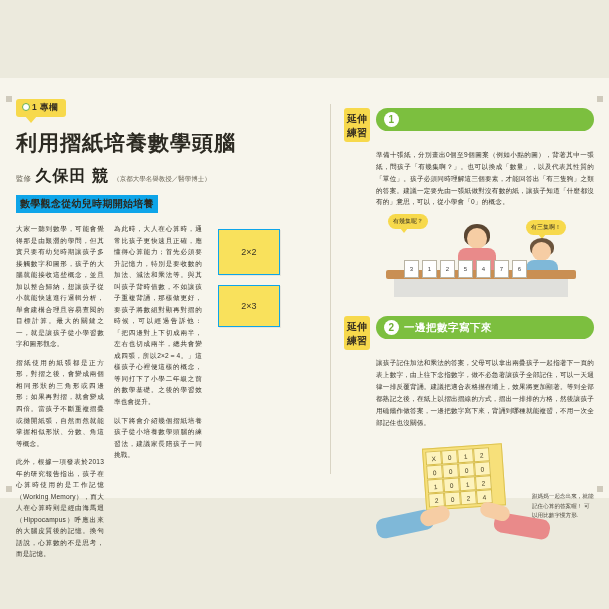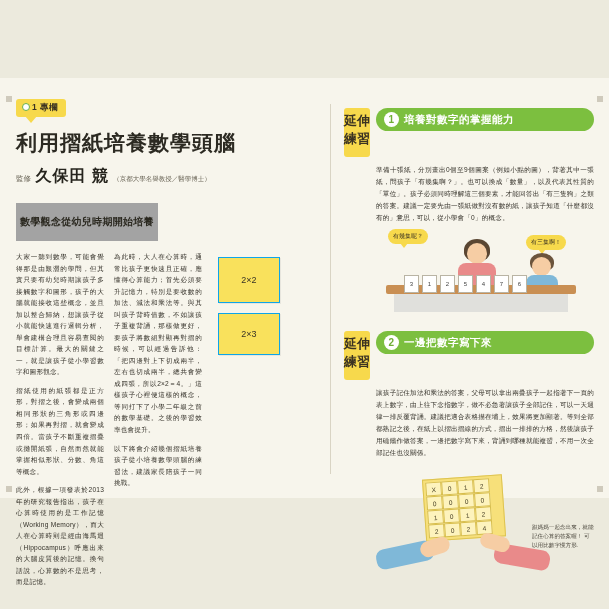--- a/index.html
+++ b/index.html
@@ -42,25 +42,25 @@
   .title{
     margin-top:12px;
     font-size:21px;font-weight:bold;color:#2c2a22;letter-spacing:1px;
   }
   .byline{margin-top:9px;font-size:8px;color:#4a463c;}
   .byline .lbl{font-size:7.5px;color:#6a6557;}
   .byline .nm{font-size:16px;font-weight:bold;color:#26241d;letter-spacing:1px;}
   .byline .aff{font-size:6.5px;color:#6a6557;}
 
   .hl{
-    margin-top:16px;
-    background:#a3a3a3;
+    margin-top:8px;
+    background:#0ea5e9;
     display:inline-block;
     font-size:10px;font-weight:bold;color:#2b2920;
-    padding:12px 4px;letter-spacing:.3px;
+    padding:2px 4px;letter-spacing:.3px;
   }
 
   .bodycols{
     margin-top:10px;
     display:flex;gap:10px;
   }
   .bcol{width:88px;}
   .bcol p{
     margin:0 0 7px 0;
     font-size:6.6px;line-height:1.75;color:#35322a;text-align:justify;
@@ -77,22 +77,22 @@
   
   .vdiv{position:absolute;left:330px;top:104px;width:1px;height:370px;background:#d9d4c4;}
 
   
   .col-right{position:absolute;left:344px;top:108px;width:250px;}
   .sec{margin-bottom:14px;}
   .sechead{display:flex;align-items:flex-start;gap:6px;}
   .ybadge{
     width:26px;flex:0 0 26px;
     background:#f7d94c;border-radius:3px;
-    text-align:center;color:#3b3322;font-size:13px;font-weight:bold;
-    line-height:1.35;padding:4px 0 10px;
+    text-align:center;color:#3b3322;font-size:10px;font-weight:bold;
+    line-height:1.35;padding:4px 0 3px;
   }
   .greenbar{
     flex:1;background:#7cbf3f;border-radius:12px;
     color:#fff;font-size:10.5px;font-weight:bold;
     padding:4px 8px;display:flex;align-items:center;gap:5px;
     letter-spacing:.5px;
   }
   .numcircle{
     width:15px;height:15px;border-radius:50%;background:#fff;color:#6fae36;
     font-size:10px;font-weight:bold;display:flex;align-items:center;justify-content:center;
@@ -191,21 +191,20 @@
   <div class="col-right">
 
     <div class="sec">
       <div class="sechead">
         <div class="ybadge">
           <div>延伸</div>
           <div>練習</div>
         </div>
         <div class="greenbar">
           <span class="numcircle">1</span>
-          <span>培養對數字的掌握能力</span>
         </div>
       </div>
       <div class="sectext">準備十張紙，分別畫出0個至9個圖案（例如小點的圖），背著其中一張紙，問孩子「有幾集啊？」。也可以換成「數量」，以及代表其性質的「單位」。孩子必須同時理解這三個要素，才能回答出「有三隻狗」之類的答案。建議一定要先由一張紙做對沒有數的紙，讓孩子知道「什麼都沒有的」意思，可以，從小學會「0」的概念。</div>
 
       <div class="illu1">
         <div class="bubble" style="left:12px;top:0;">有幾集呢？</div>
         <div class="bubble" style="left:150px;top:6px;">有三集啊！</div>
 
         <div class="mom">
           <div class="hair" style="left:10px;top:2px;width:26px;height:22px;"></div>

